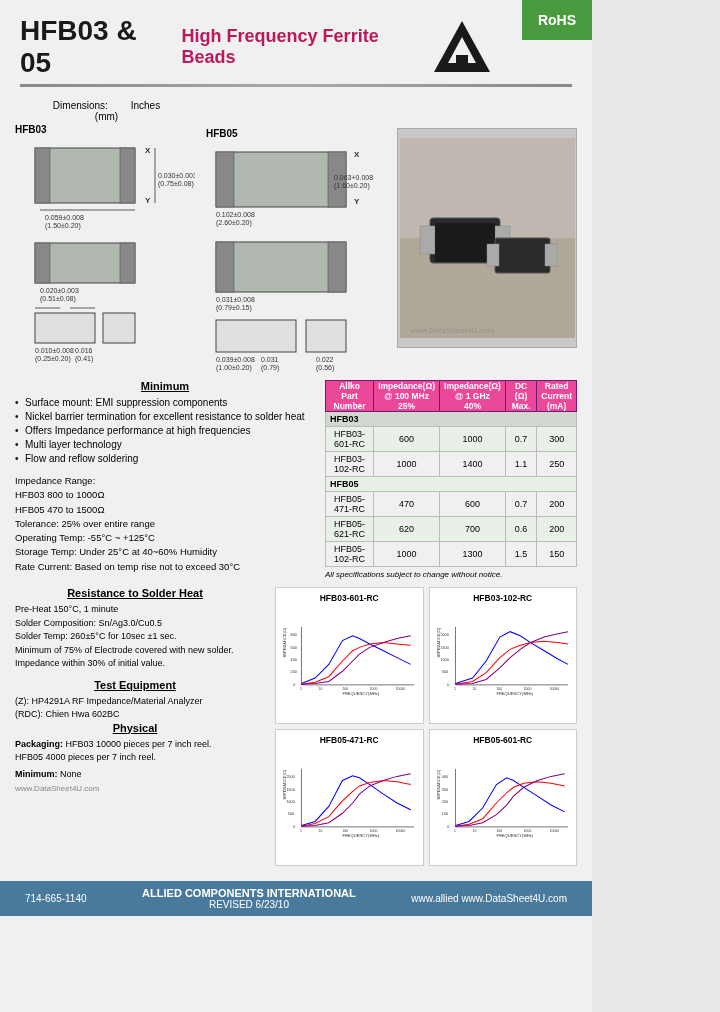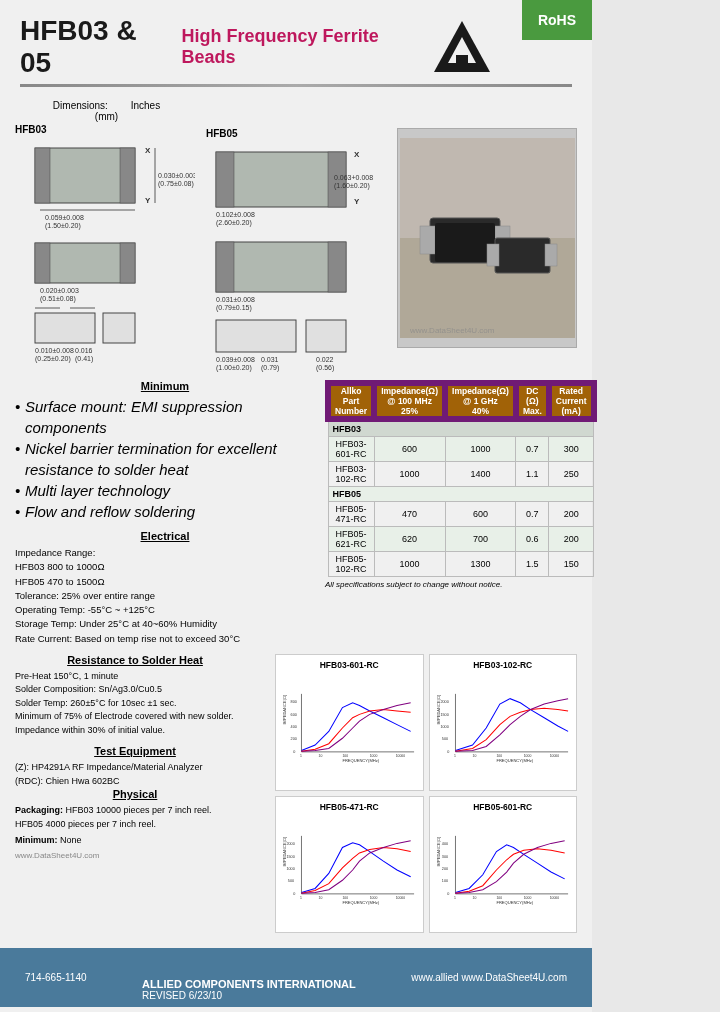--- a/index.html
+++ b/index.html
@@ -92,25 +92,24 @@
       font-weight: bold;
       text-decoration: underline;
       text-align: center;
       margin-bottom: 4px;
     }
     .feature-list {
       list-style: none;
       padding: 0;
     }
     .feature-list li {
-      font-size: 15px;
+      font-size: 10px;
       padding-left: 10px;
       position: relative;
       line-height: 1.4;
-      font-style: italic;
     }
     .feature-list li::before {
       content: "•";
       position: absolute;
       left: 0;
     }
     
     .electrical-section {
       margin-top: 8px;
     }
@@ -118,24 +117,24 @@
       font-size: 9.5px;
       line-height: 1.5;
     }
     
     .specs-table {
       width: 100%;
       border-collapse: collapse;
       font-size: 9px;
     }
     .specs-table th {
-      background: #a16207;
+      background: #ec4899;
       color: white;
       padding: 0 4px;
-      border: 6px solid #701a75;
+      border: 1px solid #701a75;
       text-align: center;
       font-size: 8.5px;
     }
     .specs-table td {
       padding: 2px 4px;
       border: 1px solid #bbb;
       text-align: center;
       font-size: 9px;
     }
     .specs-table tr:nth-child(even) td {
@@ -169,21 +168,21 @@
       color: white;
       display: flex;
       justify-content: space-between;
       align-items: center;
       padding: 6px 25px;
       margin-top: 10px;
       font-size: 10px;
       gap: 16px;
     }
     .footer-center {
-      margin-top: 24px;
+      text-align: center;
     }
     .footer-company {
       font-weight: bold;
       font-size: 11px;
     }
     
     .note-text {
       font-size: 8px;
       font-style: italic;
     }
@@ -323,27 +322,27 @@
 
     <div class="two-col">
 
       <div class="left-col">
 
         <div>
           <div class="section-title">Minimum</div>
           <ul class="feature-list">
             <li>Surface mount: EMI suppression components</li>
             <li>Nickel barrier termination for excellent resistance to solder heat</li>
+            <li>Offers Impedance performance at high frequencies</li>
             <li>Multi layer technology</li>
             <li>Flow and reflow soldering</li>
           </ul>
         </div>
 
         <div class="electrical-section">
-          <div class="section-title">Electrical</div>
           <div class="elec-text">
             <div>Impedance Range:</div>
             <div>HFB03 800 to 1000Ω</div>
             <div>HFB05 470 to 1500Ω</div>
             <div>Tolerance: 25% over entire range</div>
             <div>Operating Temp: -55°C ~ +125°C</div>
             <div>Storage Temp: Under 25°C at 40~60% Humidity</div>
             <div>Rate Current: Based on temp rise not to exceed 30°C</div>
           </div>
         </div>

